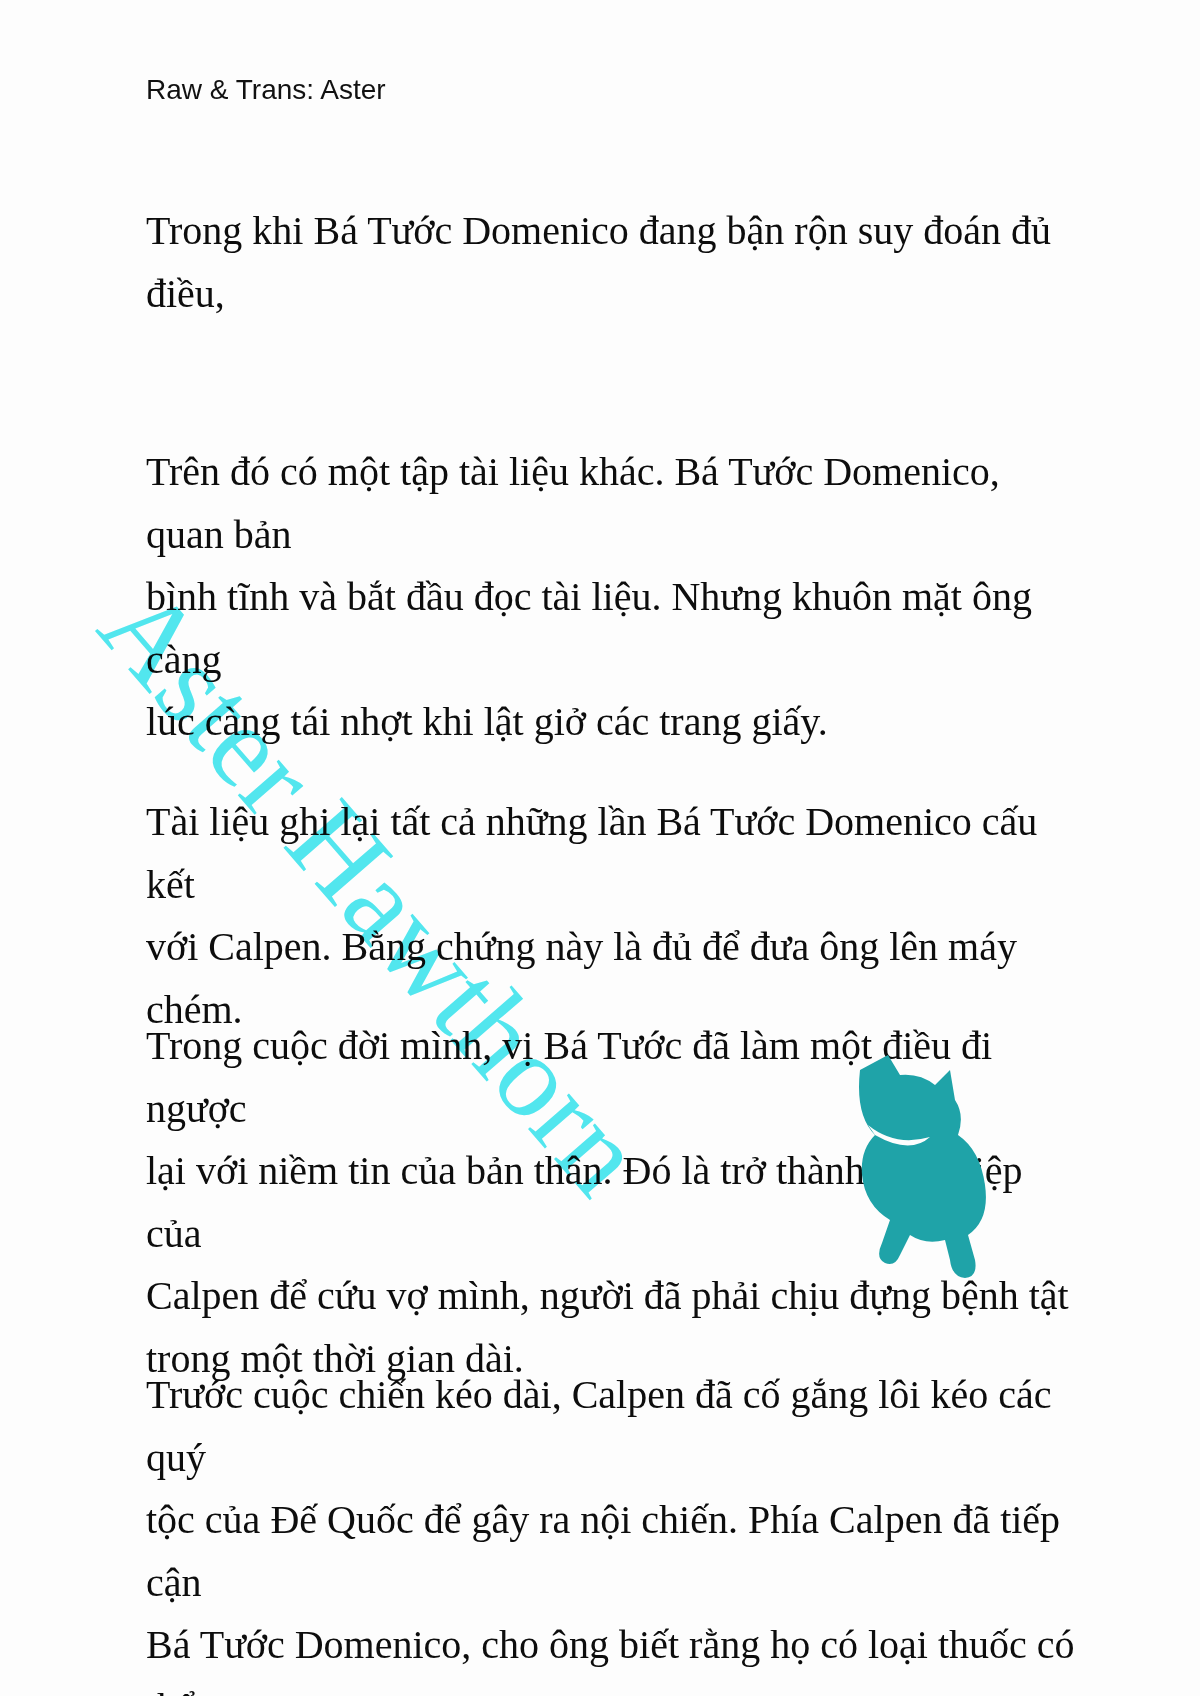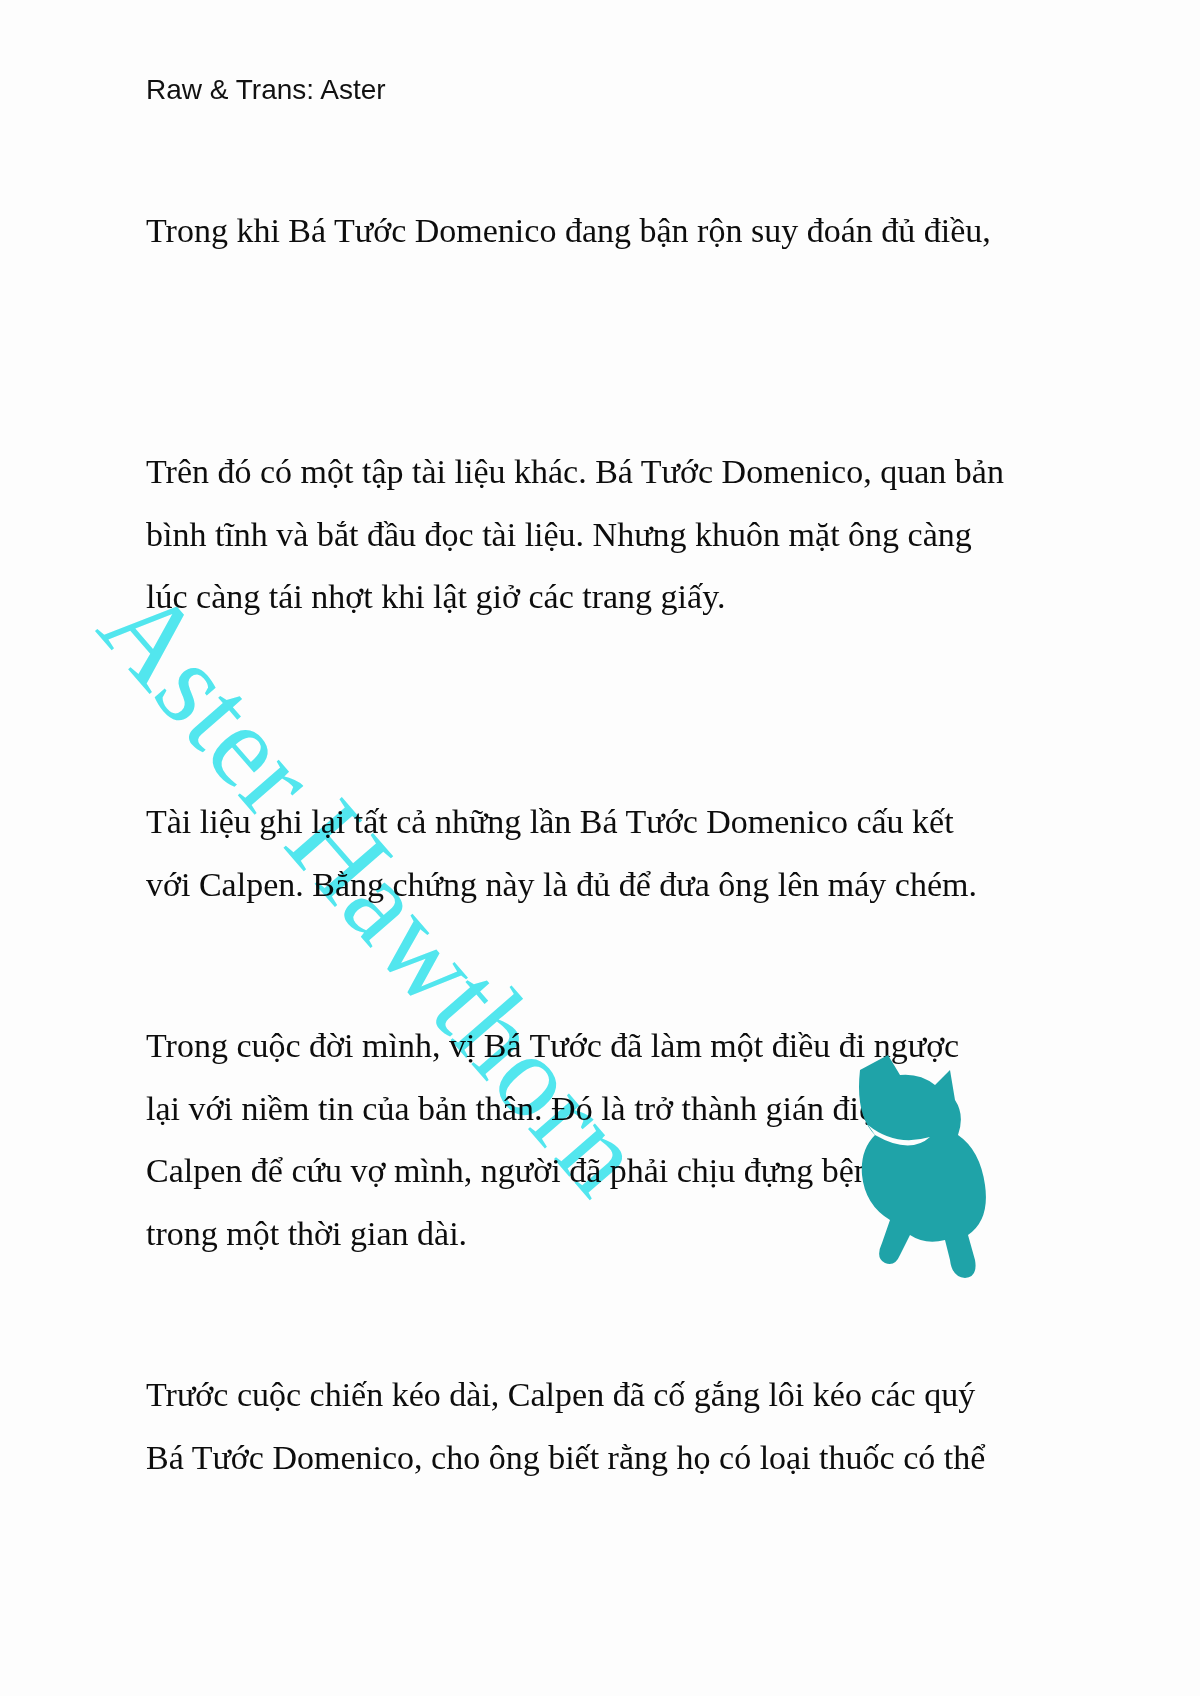--- a/index.html
+++ b/index.html
@@ -6,21 +6,21 @@
   body {
     width: 1200px; height: 1696px; background: #fdfdfd;
     position: relative; overflow: hidden;
   }
   .credit {
     position: absolute; left: 146px; top: 74px;
     font-family: "Liberation Sans", sans-serif; font-size: 28px; color: #111;
   }
   .para {
     position: absolute; left: 146px; width: 930px;
-    font-family: "Liberation Serif", serif; font-size: 34px; line-height: 62.5px;
+    font-family: "Liberation Serif", serif; font-size: 40px; line-height: 62.5px;
     color: #0d0d0d; margin: 0;
   }
   .watermark {
     position: absolute; left: 175px; top: 560px;
     font-family: "Liberation Serif", serif; font-size: 118px;
     color: #3fe6ef; opacity: 0.9;
     transform-origin: 0 0; transform: rotate(49deg);
     white-space: nowrap; pointer-events: none; z-index: 2;
     mix-blend-mode: multiply;
   }
@@ -50,20 +50,21 @@
 
 <div class="para" style="top:1015px;">
   <div>Trong cuộc đời mình, vị Bá Tước đã làm một điều đi ngược</div>
   <div>lại với niềm tin của bản thân. Đó là trở thành gián điệp của</div>
   <div>Calpen để cứu vợ mình, người đã phải chịu đựng bệnh tật</div>
   <div>trong một thời gian dài.</div>
 </div>
 
 <div class="para" style="top:1364px;">
   <div>Trước cuộc chiến kéo dài, Calpen đã cố gắng lôi kéo các quý</div>
+  <div>tộc của Đế Quốc để gây ra nội chiến. Phía Calpen đã tiếp cận</div>
   <div>Bá Tước Domenico, cho ông biết rằng họ có loại thuốc có thể</div>
 </div>
 
 <div class="watermark">Aster Hawthorn</div>
 
 <svg class="cat" viewBox="0 0 150 225">
   <path fill="#1fa3a8" d="M20 15 L48 0 L60 20 Q80 18 95 30 L110 15 L115 45 Q125 60 118 80
     Q140 95 145 130 Q150 165 128 180 L135 205 Q138 222 125 223 Q112 222 110 205 L105 185
     Q85 190 70 180 L60 200 Q55 212 45 208 Q35 203 42 188 L50 165 Q25 150 22 120
     Q20 95 35 80 Q15 60 20 15 Z"></path>

